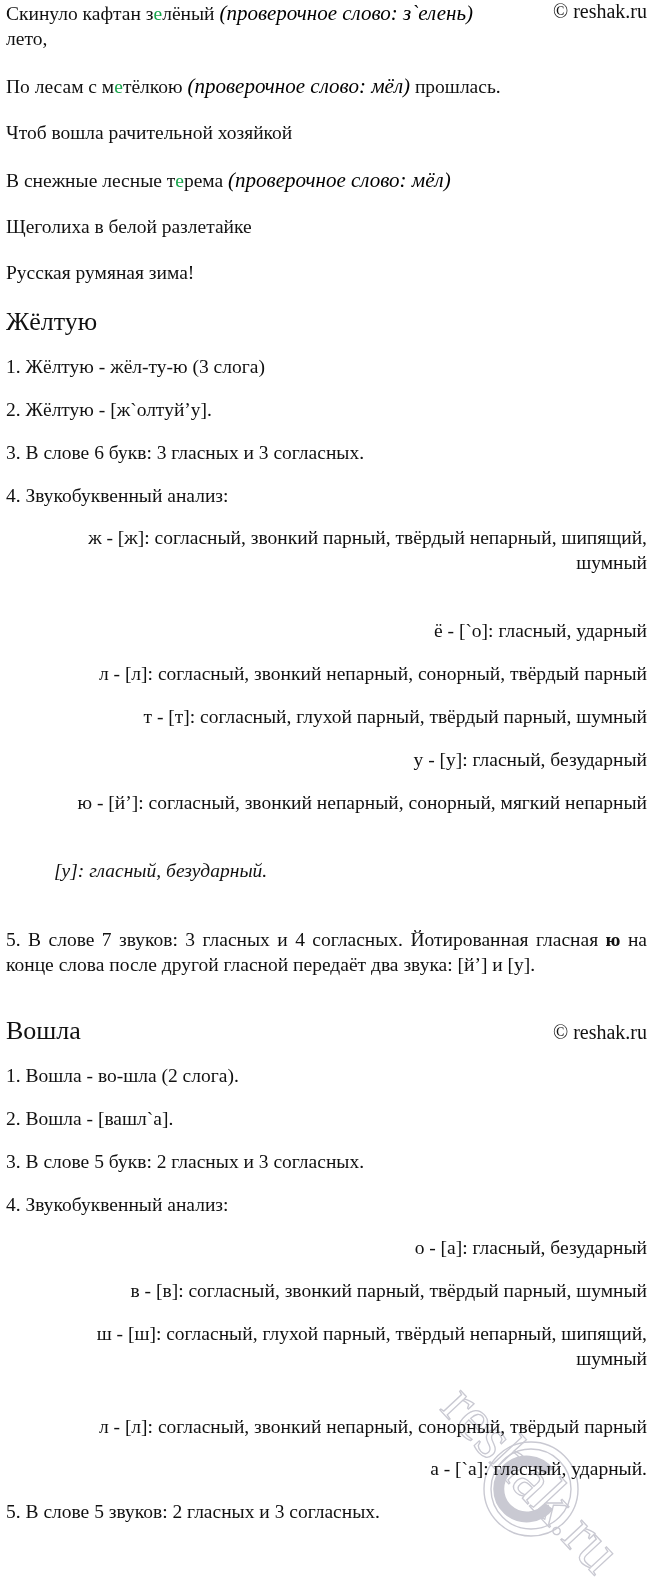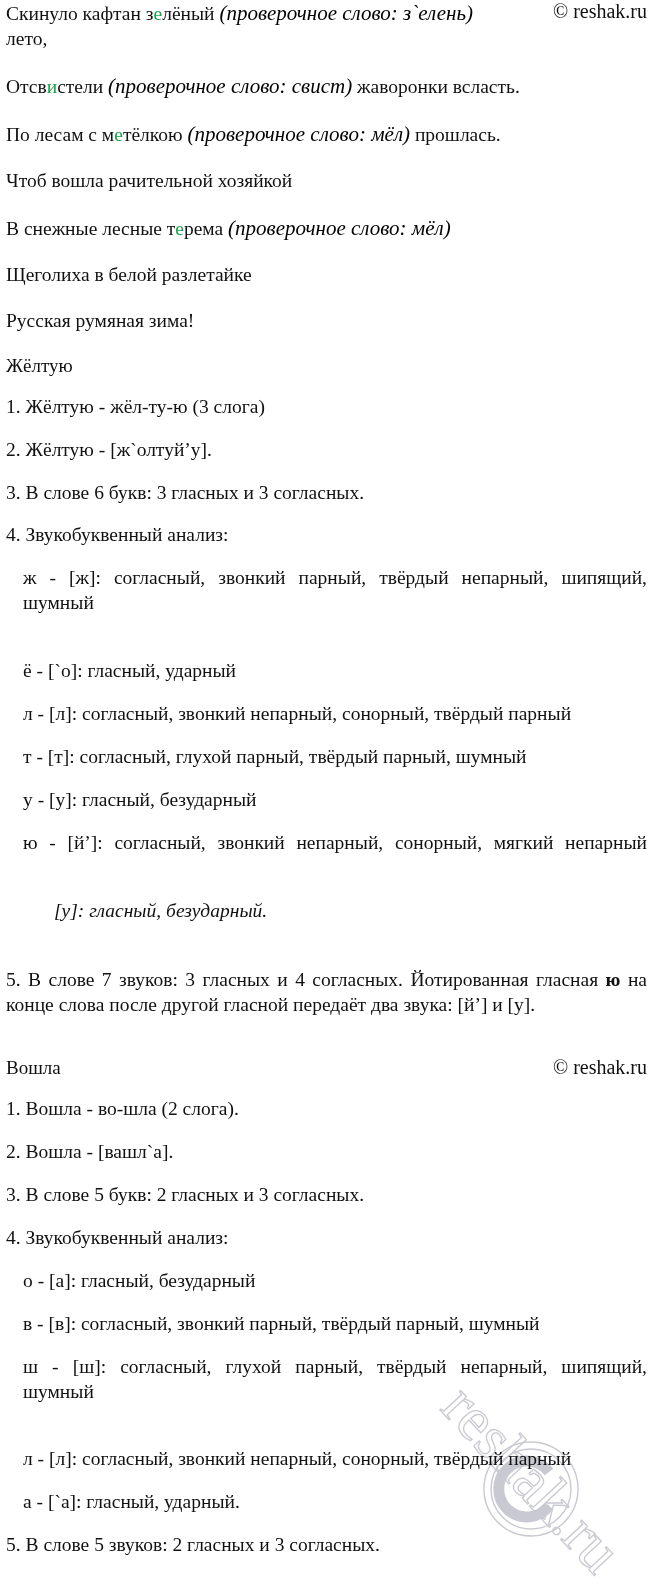--- a/index.html
+++ b/index.html
@@ -47,33 +47,33 @@
   .justify { text-align: justify; text-justify: inter-word; margin-top: 44px; }
   .justify-force {
     text-align: justify;
     text-justify: inter-word;
   }
   .justify-force::after {
     content: "";
     display: inline-block;
     width: 100%;
   }
-  .hang { padding-left: 17px; }
+  .hang { padding-left: 17px; text-align: right; }
   .hang2 { padding-left: 48px; font-style: italic; }
 
   .chk {
     font-style: italic;
     color: #000000;
     font-size: 21px;
   }
   .vowel { color: #16a34a; }
   .b { font-weight: bold; }
 
   .headword {
-    font-size: 19px;
+    font-size: 26px;
     margin: 0 0 18px 0;
     position: relative;
     z-index: 2;
   }
   .row-split {
     display: flex;
     justify-content: space-between;
     align-items: baseline;
     position: relative;
     z-index: 2;
@@ -111,23 +111,20 @@
       <text x="18" y="40" transform="rotate(47 18 40)" font-family="'Liberation Serif', serif" font-size="62" fill="none" stroke="#c9c9d2" stroke-width="1.3">reshak.ru</text>
     </svg>
   </div>
 
   <div class="credit-top">© reshak.ru</div>
 
   <p class="line poem first-row">
     <span>Скинуло кафтан з</span><span class="vowel">е</span><span>лёный </span><span class="chk">(проверочное слово: з`елень)</span><span> лето,</span>
   </p>
 
-  <p class="line poem">
-    <span>Отсв</span><span class="vowel">и</span><span>стели </span><span class="chk">(проверочное слово: свист)</span><span> жаворонки всласть.</span>
-  </p>
 
 
   <p class="line poem">
     <span>По лесам с м</span><span class="vowel">е</span><span>тёлкою </span><span class="chk">(проверочное слово: мёл)</span><span> прошлась.</span>
   </p>
 
   <p class="line poem">Чтоб вошла рачительной хозяйкой</p>
 
   <p class="line poem">
     <span>В снежные лесные т</span><span class="vowel">е</span><span>рема </span><span class="chk">(проверочное слово: мёл)</span>

